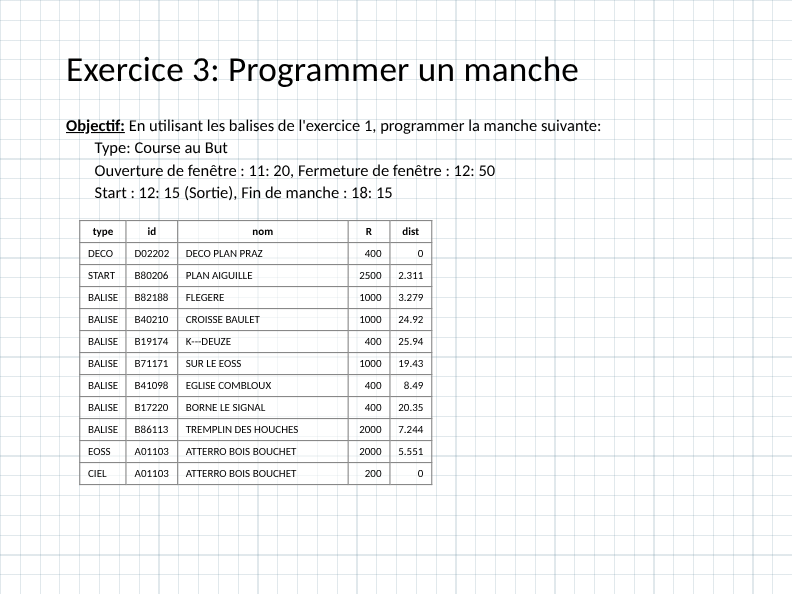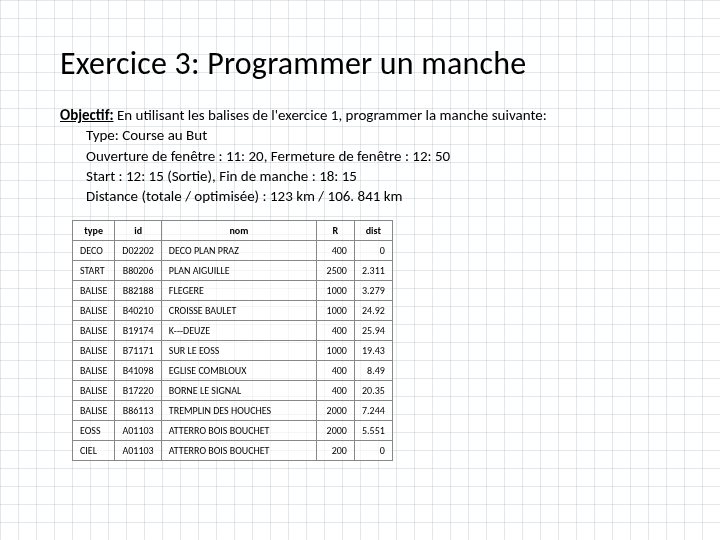--- a/index.html
+++ b/index.html
@@ -36,38 +36,37 @@
     padding-left:40px;
   }
   th, td {
     border:1px solid #888;
     padding:3px 7px;
     background:rgba(255,255,255,0.6);
     white-space:nowrap;
   }
   th { font-weight:600; text-align:center; }
   td.type { min-width:40px; }
-  td.id { min-width:45px; text-align:center;margin-top:43px; }
+  td.id { min-width:45px; text-align:left;margin-top:43px; }
   td.nom { min-width:155px; text-align:left; }
   td.r, td.dist { text-align:right; min-width:38px; }
 </style>
 </head>
 <body>
 
 <div class="slide">
 
   <h1 class="title">Exercice 3: Programmer un manche</h1>
 
   <div class="objective">
     <span class="label">Objectif:</span>
     <span class="first">En utilisant les balises de l'exercice 1, programmer la manche suivante:</span>
     <span class="rest">Type: Course au But</span>
     <span class="rest">Ouverture de fenêtre : 11: 20, Fermeture de fenêtre : 12: 50</span>
     <span class="rest">Start : 12: 15 (Sortie), Fin de manche : 18: 15</span>
-    <span class="rest">Distance (totale / optimisée) : 123 km / 106. 841 km</span>
   </div>
 
   <table>
     <thead>
       <tr>
         <th>type</th>
         <th>id</th>
         <th>nom</th>
         <th>R</th>
         <th>dist</th>

